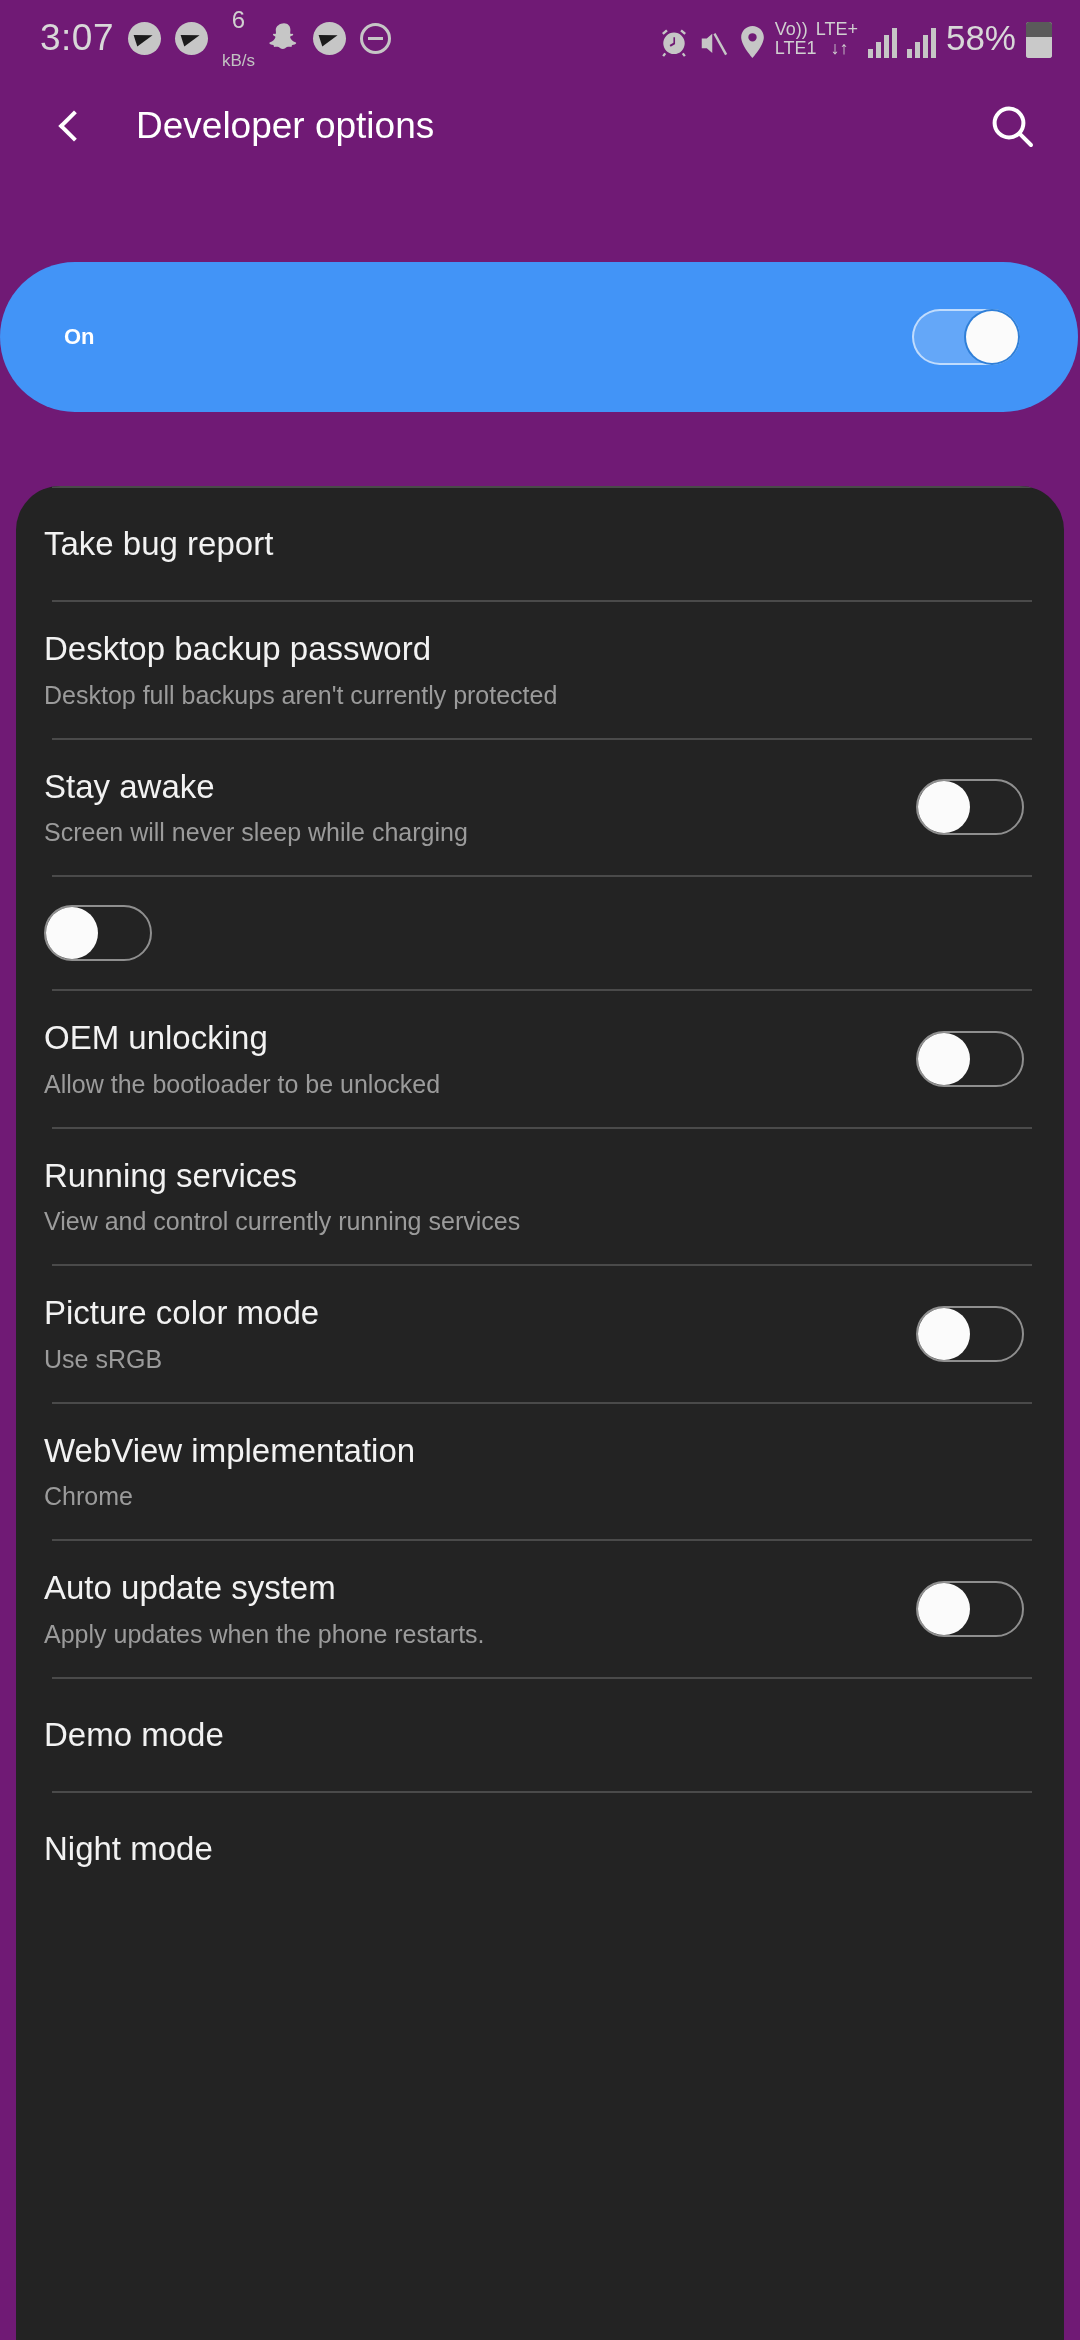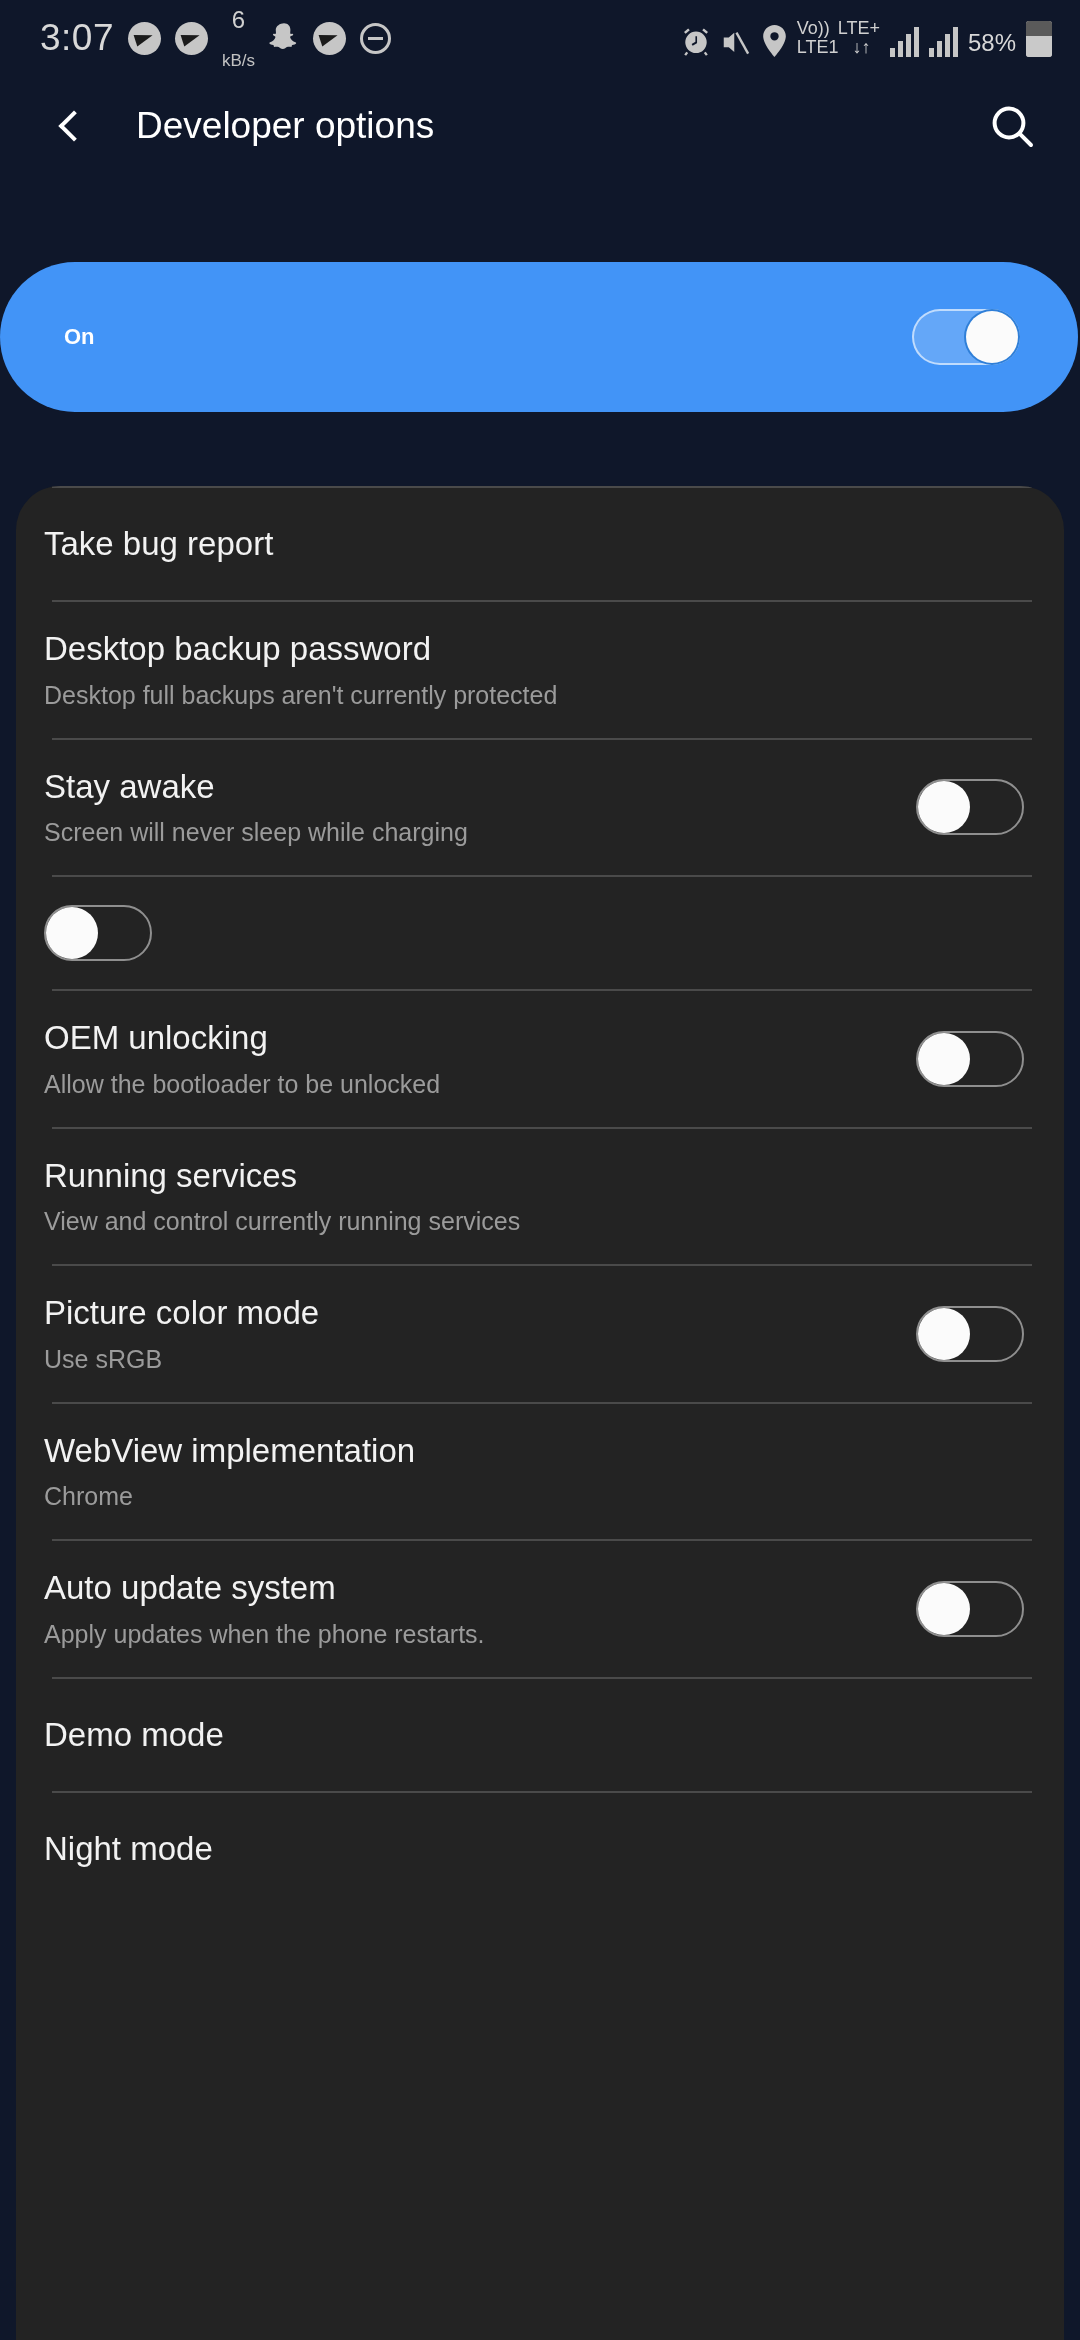--- a/index.html
+++ b/index.html
@@ -2,21 +2,21 @@
 <html><head>
 <meta charset="utf-8">
 <style>
   * { margin:0; padding:0; box-sizing:border-box; }
   html, body {
     width:1080px; height:2340px;
     background:#000;
     font-family:"Liberation Sans", sans-serif;
     overflow:hidden;
   }
-  .screen { position:relative; width:1080px; height:2340px; background:#0f172a;padding-left:8px; }
+  .screen { position:relative; width:1080px; height:2340px; background:#701a75;padding-left:8px; }
 
   
   .statusbar{
     position:absolute; top:0; left:0; width:1080px; height:76px;
     display:flex; align-items:center; justify-content:space-between;
     padding:0 28px 0 40px; color:#cfcfcf;
   }
   .sb-left{ display:flex; align-items:center; gap:14px; }
   .sb-right{ display:flex; align-items:flex-end; gap:10px; }
   .sb-time{ font-size:37px; letter-spacing:.5px; color:#d8d8d8; font-weight:400; }
@@ -43,21 +43,21 @@
 
   .volte{ display:flex; flex-direction:column; line-height:1.05; font-size:18px; color:#d0d0d0;}
   .volte .r1{ display:flex; gap:8px; align-items:baseline;}
   .volte .r2{ display:flex; gap:14px; align-items:center;}
   .bars{ display:flex; align-items:flex-end; gap:3px; height:30px;}
   .bars i{ width:5px; background:#c6c6c6; display:block; }
   .bars i:nth-child(1){height:9px;}
   .bars i:nth-child(2){height:16px;}
   .bars i:nth-child(3){height:23px;}
   .bars i:nth-child(4){height:30px;}
-  .sb-batt-text{ font-size:24px; color:#d8d8d8; }
+  .sb-batt-text{ font-size:35px; color:#d8d8d8; }
   .batt{ width:26px;height:36px;border-radius:3px;background:#bfbfbf;position:relative;overflow:hidden;}
   .batt::before{content:"";position:absolute;left:8px;top:-5px;width:10px;height:6px;background:#bfbfbf;border-radius:2px;}
   .batt .fill{position:absolute;bottom:0;left:0;width:100%;height:58%;background:#c9c9c9;}
   .batt .empty{position:absolute;top:0;left:0;width:100%;height:42%;background:#5a5a5a;}
 
   
   .appbar{
     position:absolute; top:76px; left:0; width:1080px; height:100px;
     display:flex; align-items:center; padding:0 40px 0 44px;
   }

